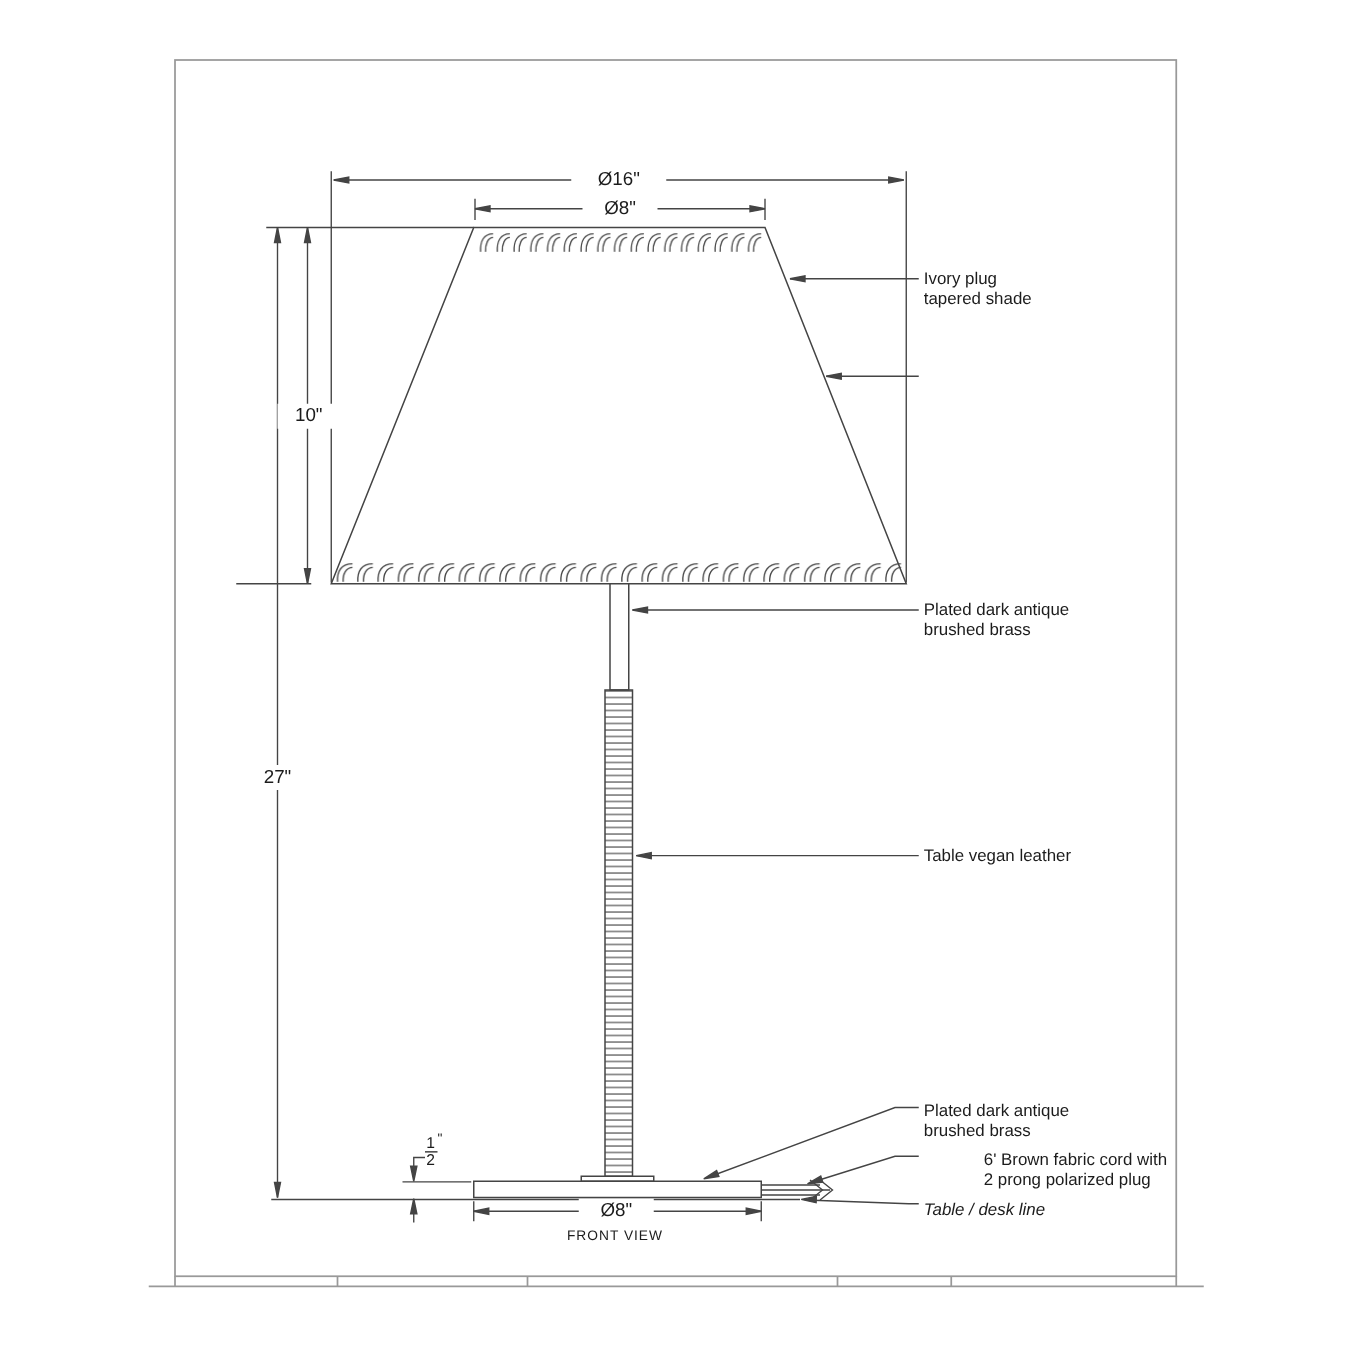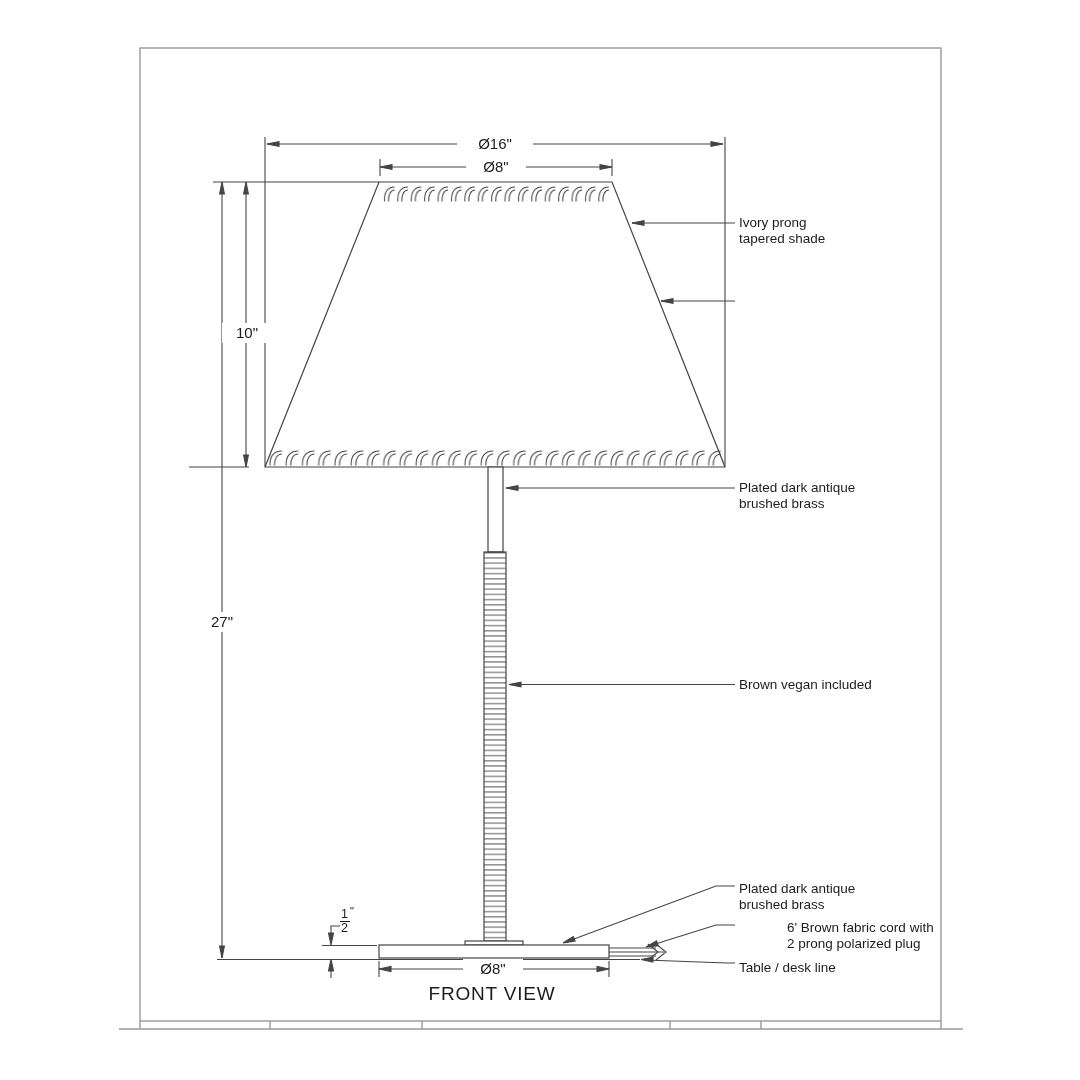--- a/index.html
+++ b/index.html
@@ -2,21 +2,21 @@
 <html><head>
 <meta charset="utf-8">
 <style>
   html,body{margin:0;padding:0;background:#ffffff;}
   #canvas{position:relative;width:1080px;height:1080px;background:#ffffff;overflow:hidden;
           font-family:"Liberation Sans",sans-serif;}
   svg{position:absolute;left:0;top:0;}
   .label{position:absolute;color:#1c1c1c;white-space:pre-line;}
   .ann{font-size:13.5px;line-height:15.5px;}
   .dim{font-size:15px;background:#ffffff;text-align:center;line-height:20px;}
-  .frontview{font-size:19px;letter-spacing:0.8px;text-align:center;}
+  .frontview{font-size:11px;letter-spacing:0.8px;text-align:center;}
   
   .frac{position:absolute;left:338px;top:907px;font-size:12.5px;color:#1c1c1c;}
   .frac-col{display:inline-flex;flex-direction:column;align-items:center;width:13px;text-align:center;}
   .frac-num{display:block;border-bottom:1.2px solid #1c1c1c;line-height:13px;width:10px;text-align:center;}
   .frac-den{display:block;line-height:13px;}
   .frac-unit{position:absolute;left:12px;top:-2px;font-size:11px;}
 </style>
 </head>
 <body>
 
@@ -157,26 +157,26 @@
 <div class="label dim" style="left:463px;top:959px;width:60px;">Ø8"</div>
 
 <div class="frac">
   <span class="frac-col">
     <span class="frac-num">1</span>
     <span class="frac-den">2</span>
   </span>
   <span class="frac-unit">"</span>
 </div>
 
-<div class="label ann" style="left:739px;top:215px;">Ivory prong
+<div class="label ann" style="left:739px;top:215px;">Ivory plug
 tapered shade</div>
 <div class="label ann" style="left:739px;top:480px;">Plated dark antique
 brushed brass</div>
-<div class="label ann" style="left:739px;top:677px;">Brown vegan included</div>
+<div class="label ann" style="left:739px;top:677px;">Table vegan leather</div>
 <div class="label ann" style="left:739px;top:881px;">Plated dark antique
 brushed brass</div>
 <div class="label ann" style="left:739px;top:920px;margin-left:48px;">6' Brown fabric cord with
 2 prong polarized plug</div>
-<div class="label ann" style="left:739px;top:960px;">Table / desk line</div>
+<div class="label ann" style="left:739px;top:960px;font-style:italic;">Table / desk line</div>
 
 <div class="label frontview" style="left:417px;top:983px;width:150px;">FRONT VIEW</div>
 
 </div>
 
 </body></html>

